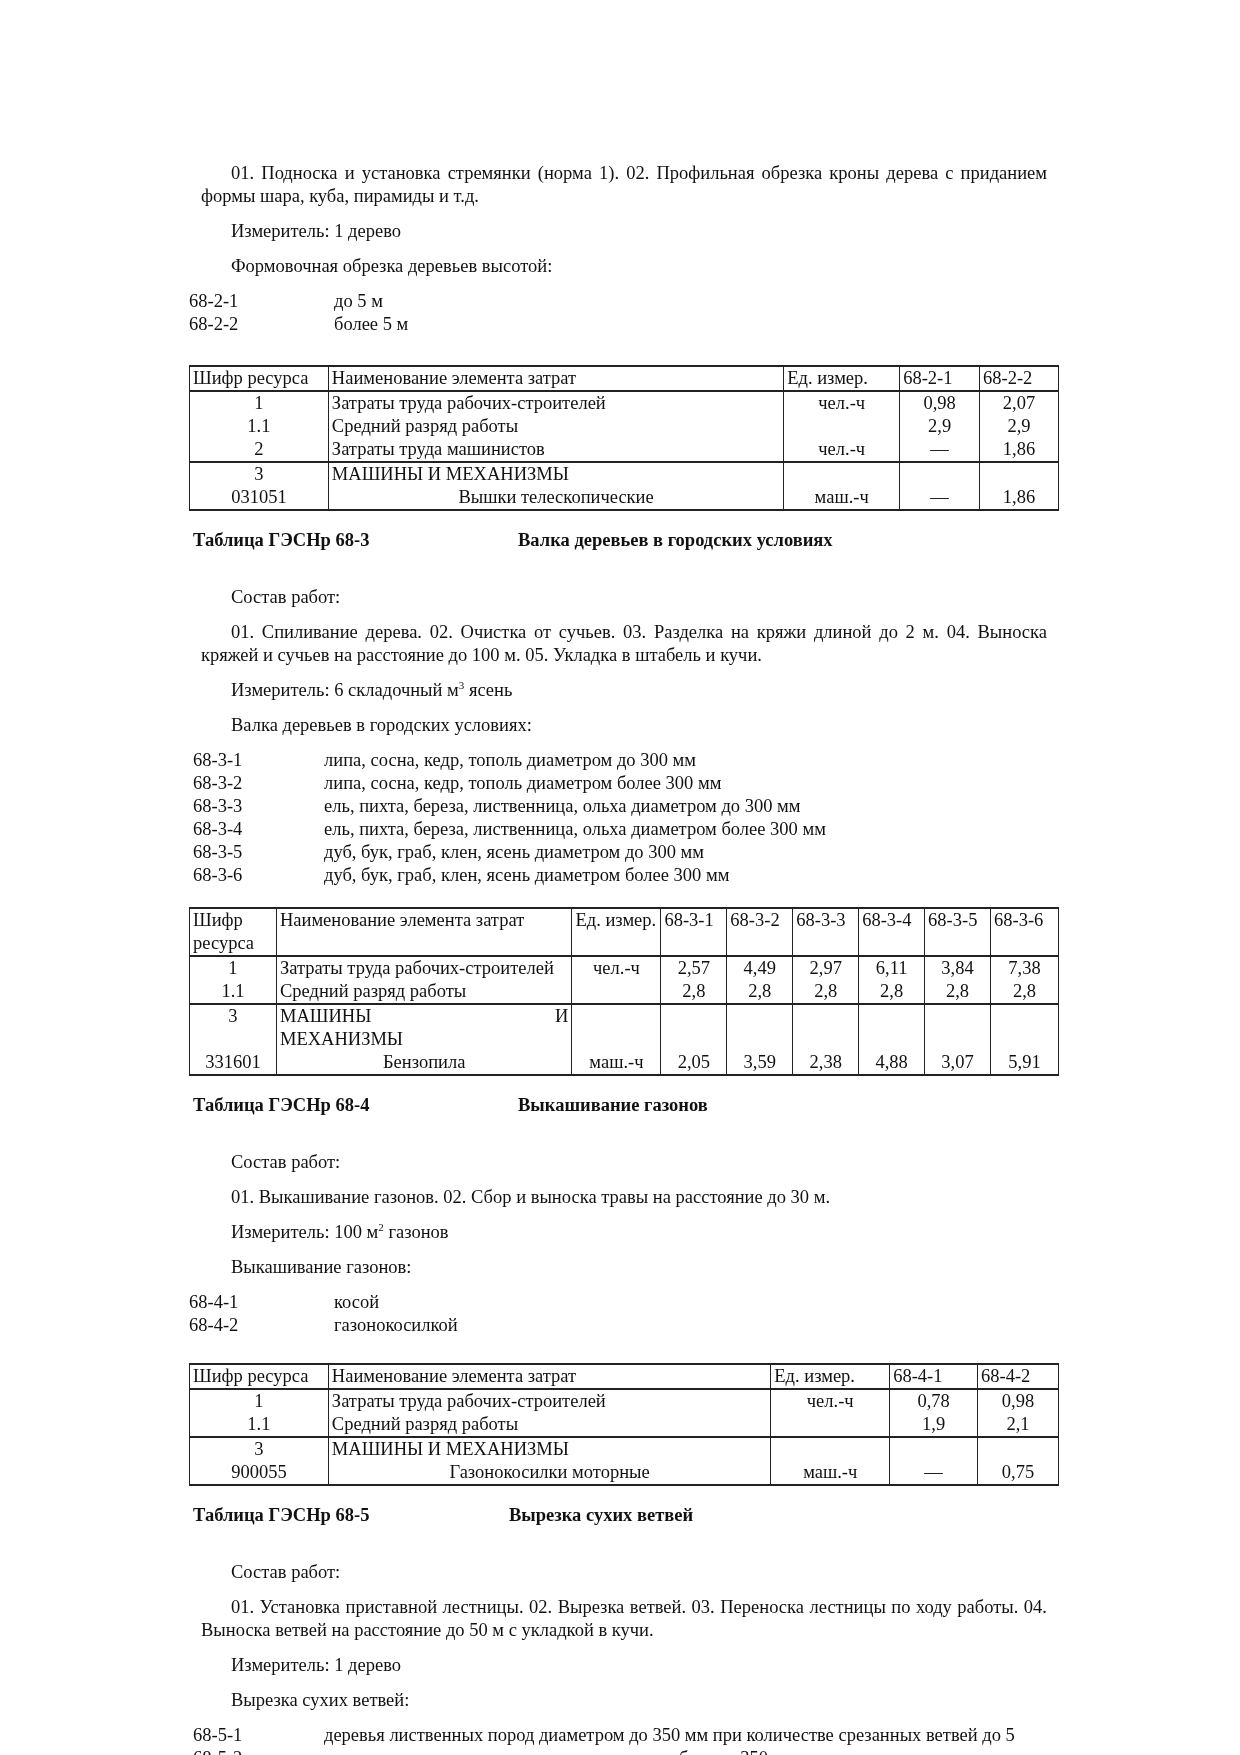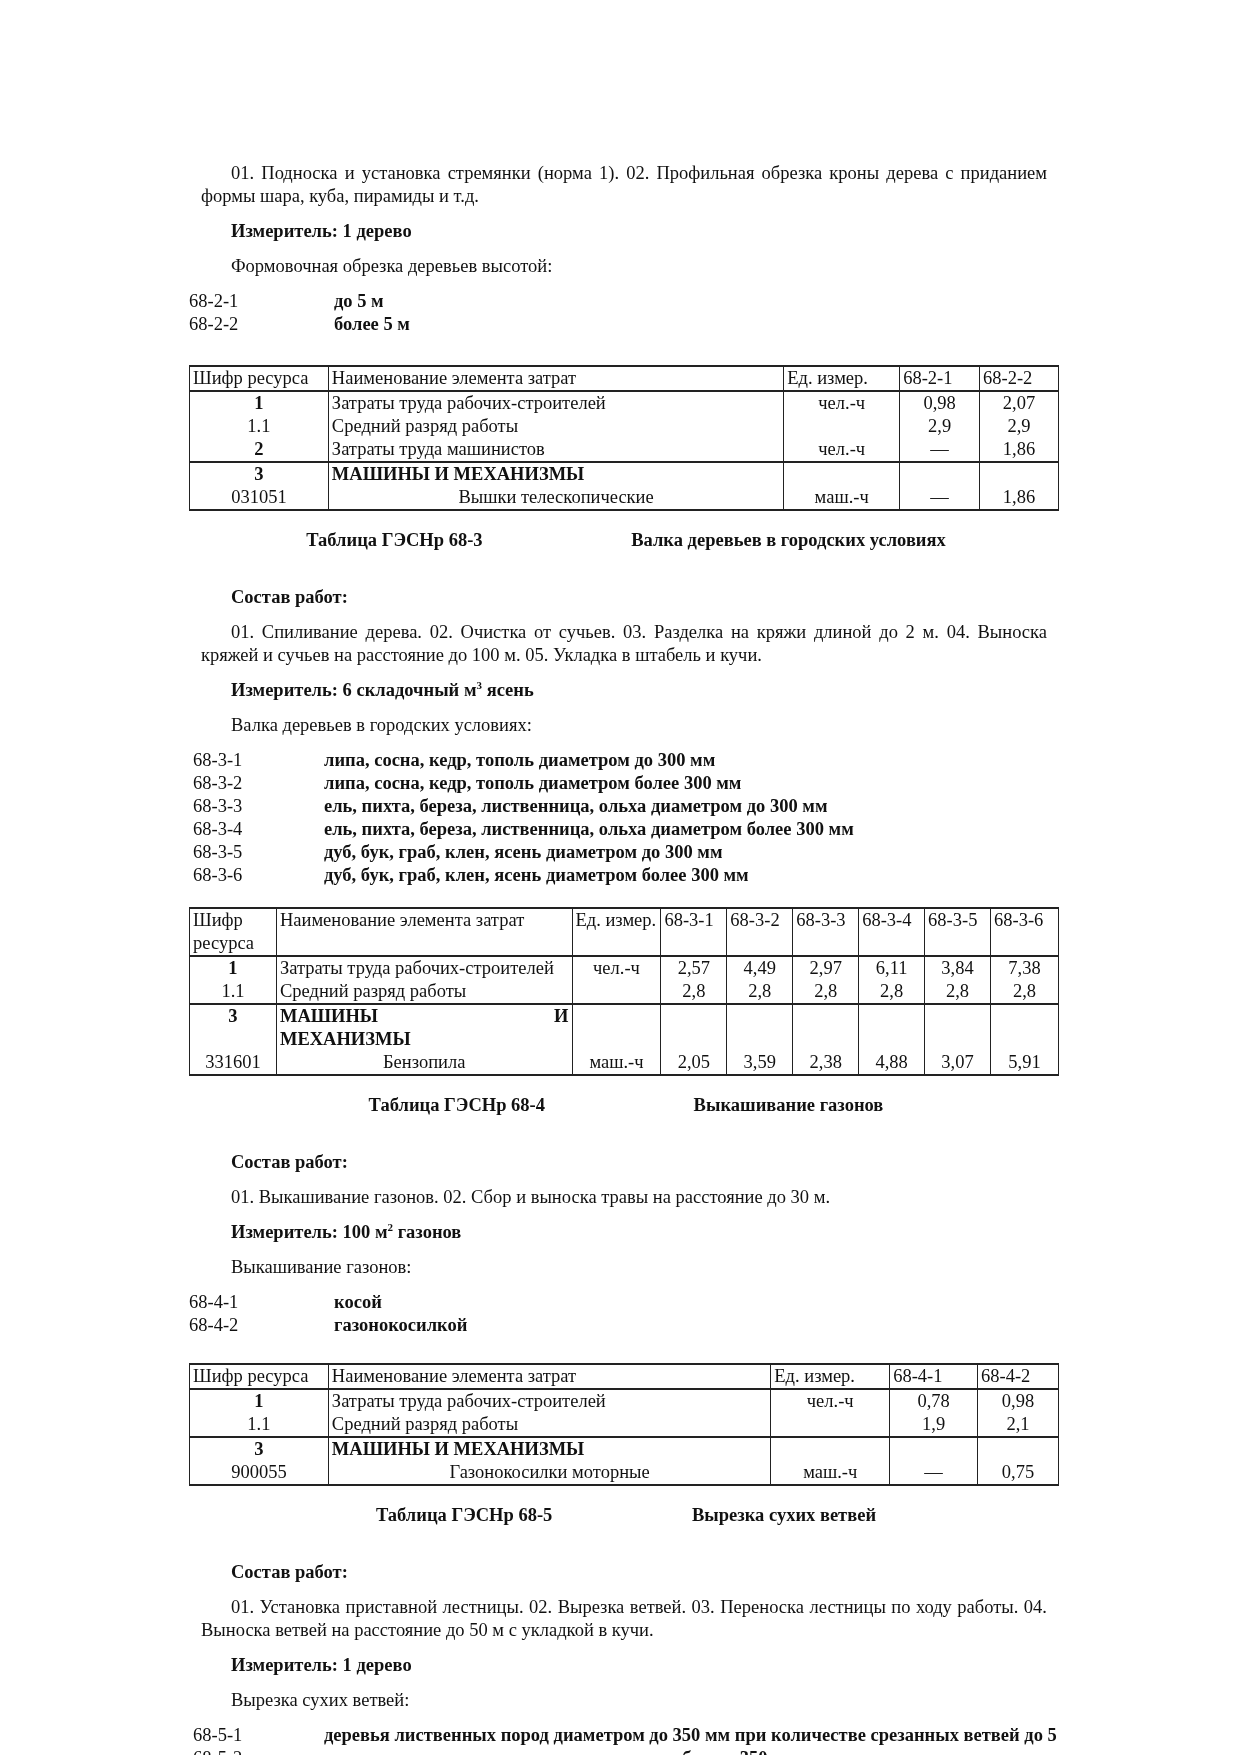--- a/index.html
+++ b/index.html
@@ -5,26 +5,26 @@
   html, body { margin: 0; padding: 0; background: #ffffff; }
   body {
     width: 1240px; height: 1755px; position: relative; overflow: hidden;
     font-family: "Liberation Serif", "DejaVu Serif", serif;
     font-size: 18.5px; color: #111; line-height: 23px;
   }
   .page { position: absolute; left: 189px; top: 150px; width: 870px; }
   .p { margin: 12px; }
   .indent { text-indent: 30px; }
   .justify { text-align: justify; }
-  .bold { font-weight: bold; }
+  .bold { font-weight: normal; }
   .code-row { display: flex; }
   .code-row .code { width: 145px; flex: none; }
-  .code-row .desc { flex: 1; text-align: justify; font-weight: bold; }
+  .code-row .desc { flex: 1; text-align: justify; }
   .code-row.shifted2 .code { padding-left: 4px; width: 131px; }
-  .sec-title { display: flex; font-weight: bold; margin: 0; padding-left: 4px; justify-content: center; }
+  .sec-title { display: flex; font-weight: bold; margin: 0; padding-left: 4px; }
   .sec-title .t1 { width: 325px; }
   .spacer { height: 23px; }
   table.gesn { border-collapse: collapse; width: 870px; margin: 0; }
   table.gesn td { border-left: 1.5px solid #222; border-right: 1.5px solid #222; padding: 0 3px; vertical-align: top; line-height: 23px; }
   table.gesn tr.hdr td { border-top: 2px solid #222; border-bottom: 2px solid #222; text-align: left; }
   table.gesn tr.grp-start td { border-top: 2px solid #222; }
   table.gesn tr.last td { border-bottom: 2px solid #222; text-align: center; }
   .c { text-align: center; }
   .l { text-align: left; }
   .name-just { text-align: justify; text-align-last: justify; }

